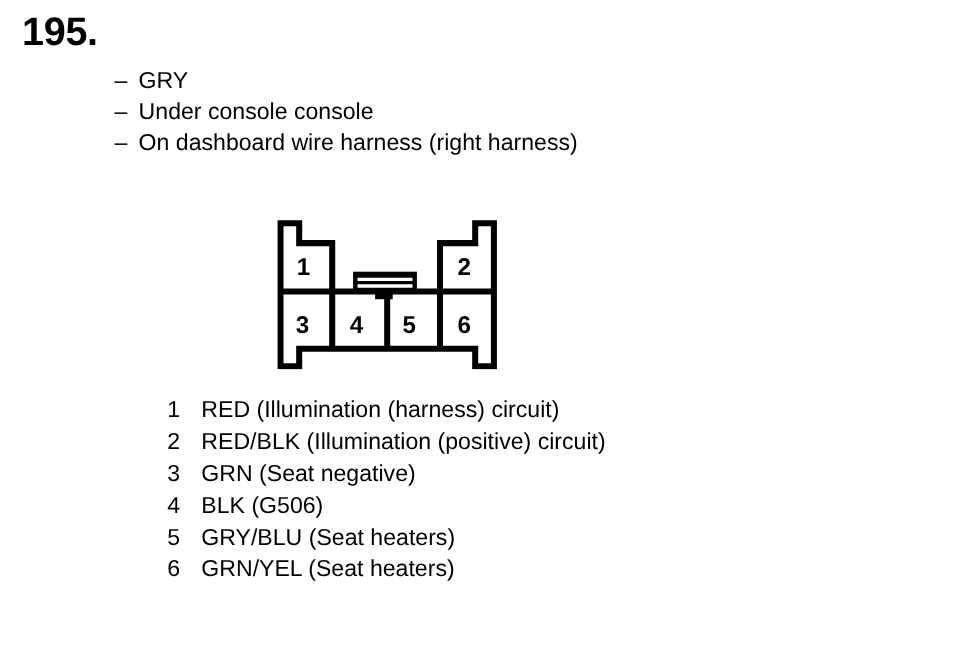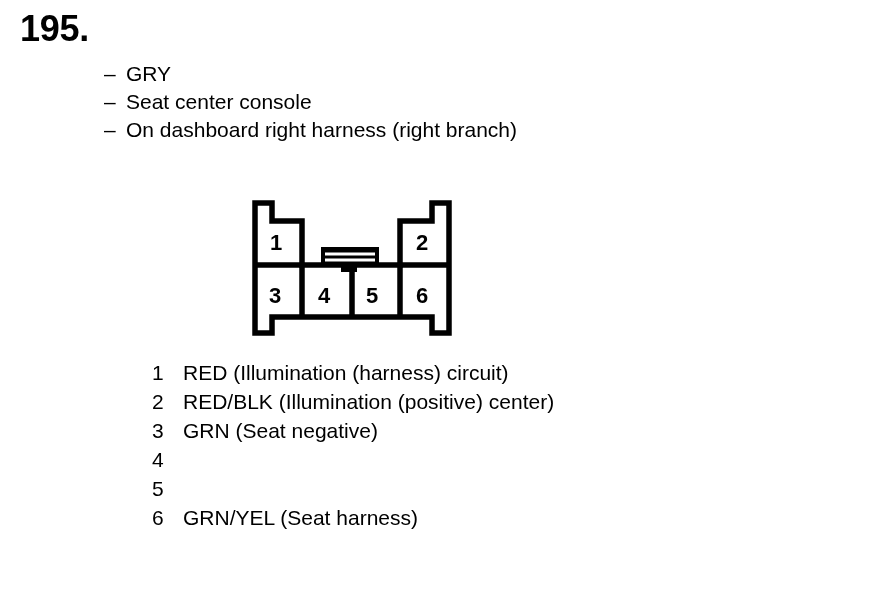--- a/index.html
+++ b/index.html
@@ -61,25 +61,25 @@
     <span>195.</span>
   </div>
 
   <div class="details">
     <div class="detail-row">
       <span class="dash">–</span>
       <span>GRY</span>
     </div>
     <div class="detail-row">
       <span class="dash">–</span>
-      <span>Seat center console</span>
+      <span>Under console console</span>
     </div>
     <div class="detail-row">
       <span class="dash">–</span>
-      <span>On dashboard right harness (right branch)</span>
+      <span>On dashboard wire harness (right harness)</span>
     </div>
   </div>
 
   <svg class="connector" viewBox="0 0 200 136" xmlns="http://www.w3.org/2000/svg">
 
     <path class="ink-line" d="M3 3 H20 V21 H50 V65 H148 V21 H180 V3 H197 V133 H180 V117 H20 V133 H3 Z"></path>
 
     <path class="ink-line" d="M3 65 H50 M148 65 H197 M50 65 V117 M100 65 V117 M148 65 V117"></path>
 
     <rect class="latch-fill" x="69" y="47" width="58" height="18"></rect>
@@ -94,31 +94,33 @@
     <text x="170" y="102.5">6</text>
   </svg>
 
   <div class="pinout">
     <div class="pin-row">
       <span class="pin-no">1</span>
       <span class="pin-desc">RED (Illumination (harness) circuit)</span>
     </div>
     <div class="pin-row">
       <span class="pin-no">2</span>
-      <span class="pin-desc">RED/BLK (Illumination (positive) center)</span>
+      <span class="pin-desc">RED/BLK (Illumination (positive) circuit)</span>
     </div>
     <div class="pin-row">
       <span class="pin-no">3</span>
       <span class="pin-desc">GRN (Seat negative)</span>
     </div>
     <div class="pin-row">
       <span class="pin-no">4</span>
+      <span class="pin-desc">BLK (G506)</span>
     </div>
     <div class="pin-row">
       <span class="pin-no">5</span>
+      <span class="pin-desc">GRY/BLU (Seat heaters)</span>
     </div>
     <div class="pin-row">
       <span class="pin-no">6</span>
-      <span class="pin-desc">GRN/YEL (Seat harness)</span>
+      <span class="pin-desc">GRN/YEL (Seat heaters)</span>
     </div>
   </div>
 
 </div>
 
 </body></html>

